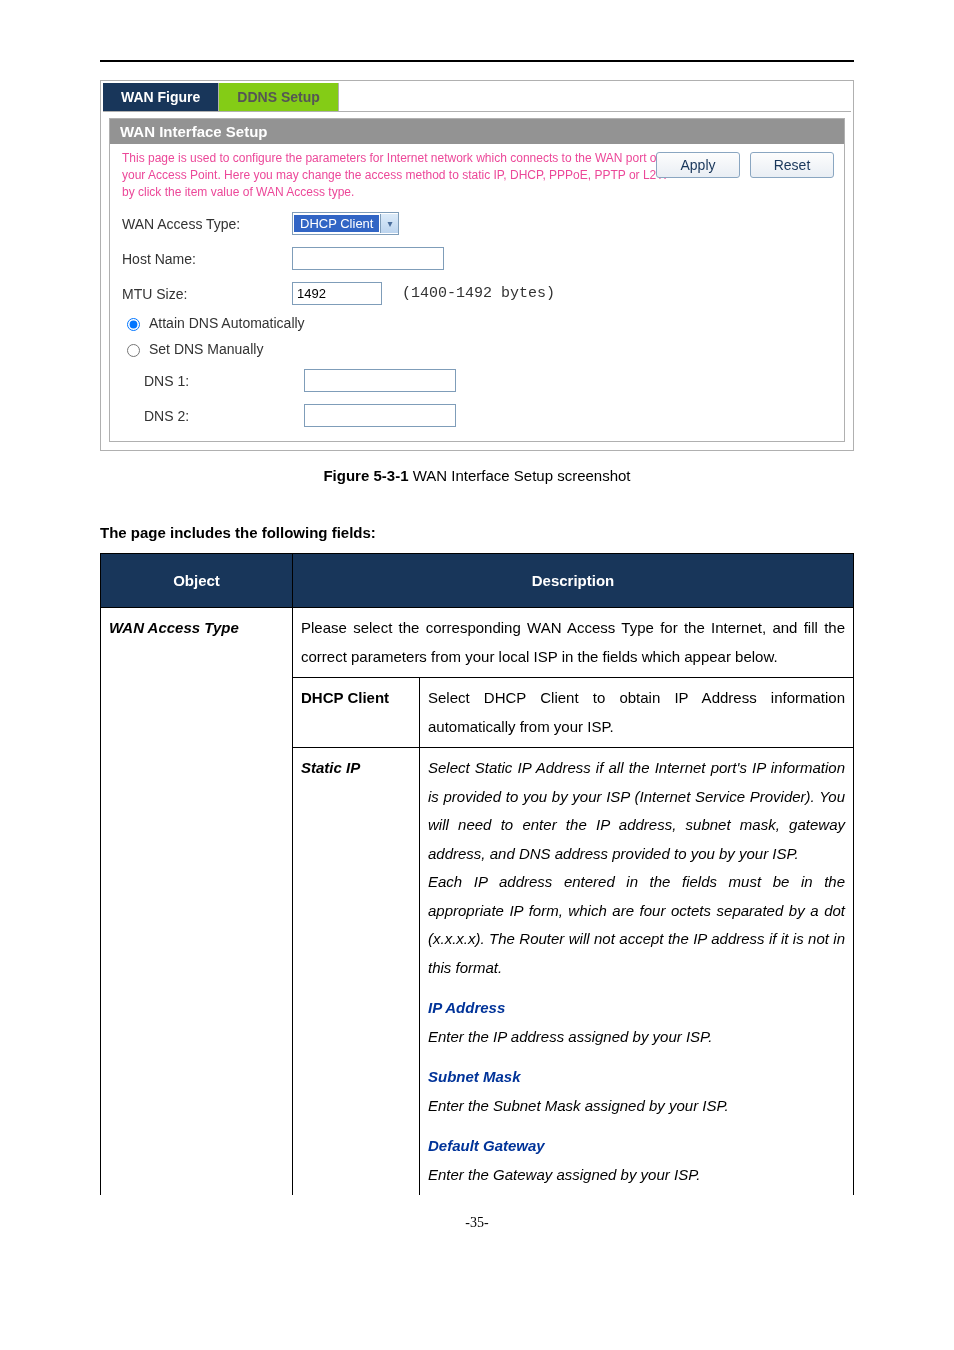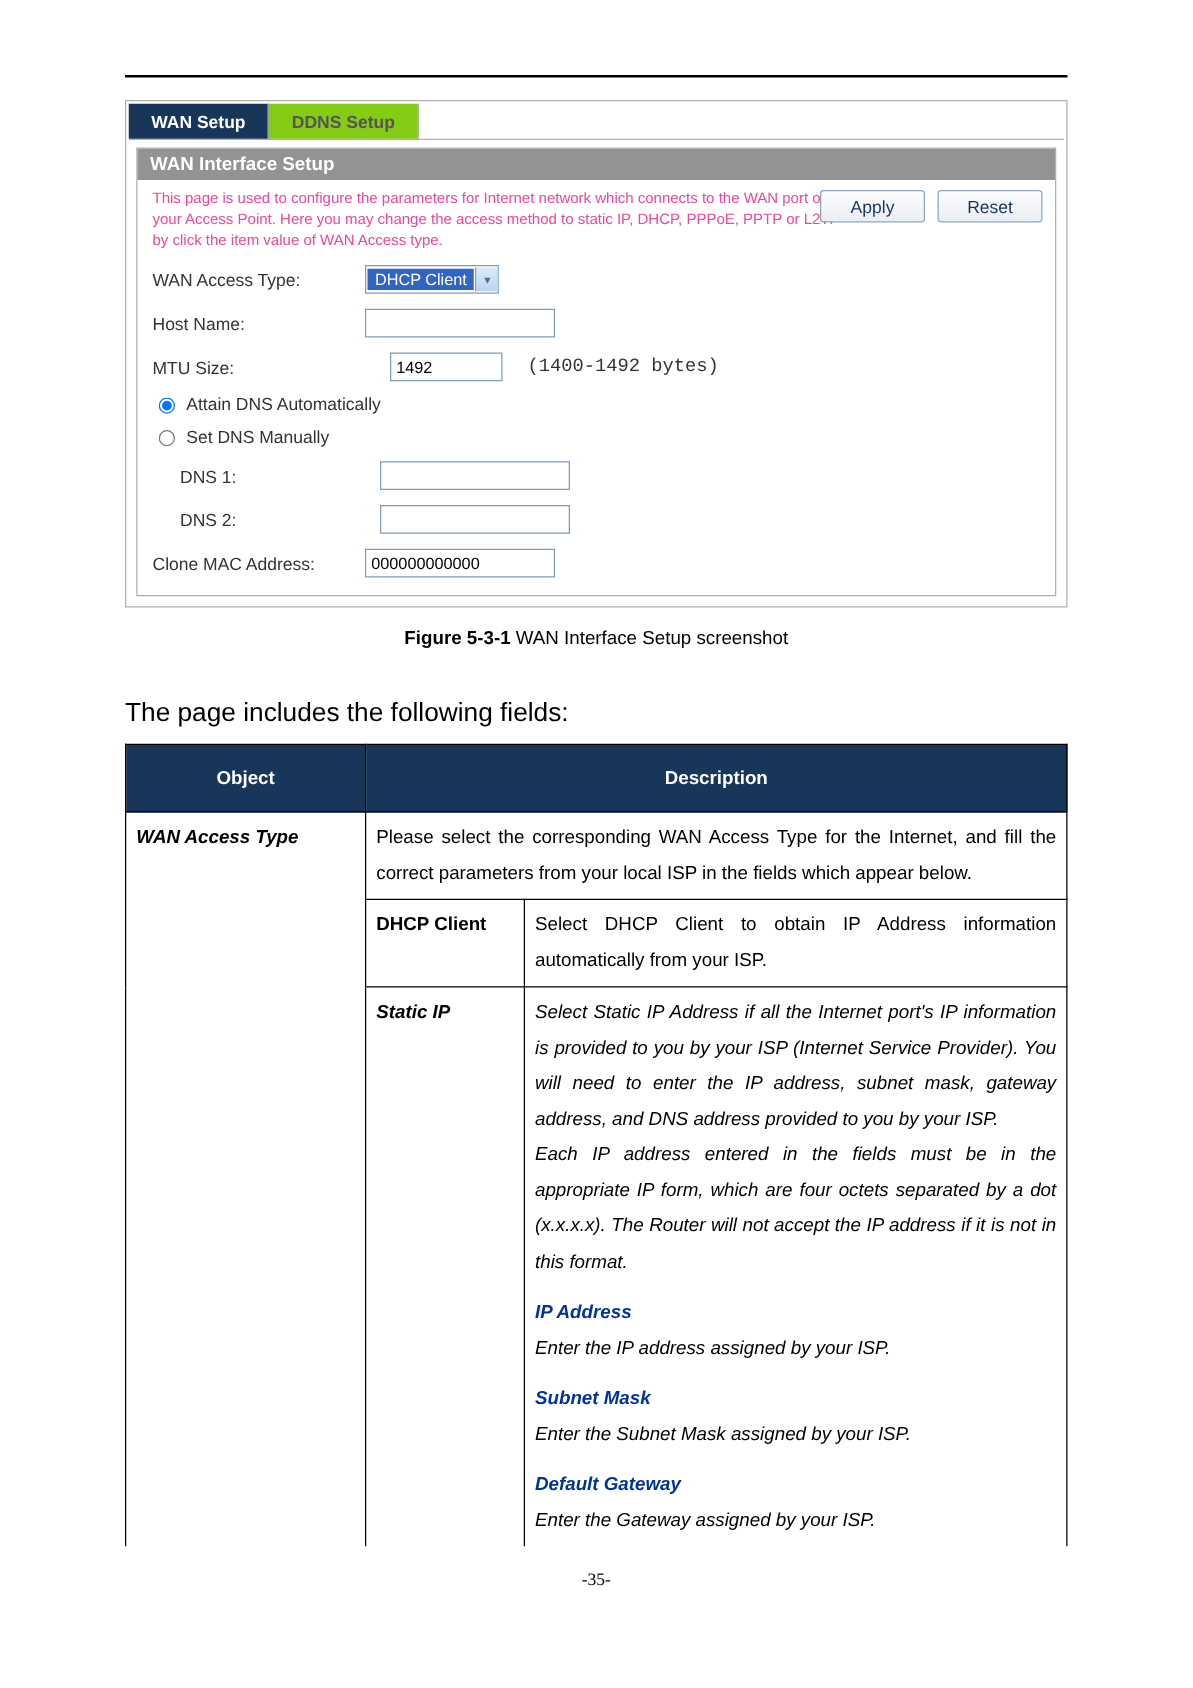--- a/index.html
+++ b/index.html
@@ -96,21 +96,21 @@
   .indent { padding-left: 22px; }
   .text-input {
     border: 1px solid #7f9db9;
     height: 21px;
     width: 140px;
     font-size: 13px;
     padding: 0 4px;
     background: #fff;
   }
   .text-input.wide { width: 142px; }
-  .text-input.narrow { width: 80px; margin-left: 20px; }
+  .text-input.narrow { width: 80px; }
   .select-box {
     display:inline-flex;
     align-items:center;
     border: 1px solid #7f9db9;
     height: 21px;
     background: #fff;
     font-size: 13px;
   }
   .select-box .sel-text {
     background: #3165c5;
@@ -137,22 +137,23 @@
     margin-left: 20px;
     color: #333;
   }
   .figure-caption {
     text-align: center;
     font-size: 15px;
     margin: 16px 0 40px 0;
   }
   .figure-caption .bold { font-weight: bold; }
   .intro-line {
-    font-size: 21px;
+    font-size: 15px;
     margin-bottom: 12px;
+    font-weight: bold;
   }
   table.desc-table {
     border-collapse: collapse;
     width: 100%;
     font-size: 15px;
   }
   table.desc-table th {
     background: #18365a;
     color: #fff;
     font-weight: bold;
@@ -175,21 +176,21 @@
   .no-top-border { border-top: none !important; }
 </style>
 </head>
 <body>
 
 <div class="page">
   <div class="top-rule"></div>
 
   <div class="screenshot-frame">
     <div class="tab-row">
-      <div class="tab active">WAN Setup</div>
+      <div class="tab active">WAN Figure</div>
       <div class="tab">DDNS Setup</div>
     </div>
     <div class="panel">
       <div class="panel-title">WAN Interface Setup</div>
       <div class="panel-body">
         <div class="button-stack">
           <div class="btn">Apply</div>
           <div class="btn">Reset</div>
         </div>
         <div class="desc-text">This page is used to configure the parameters for Internet network which connects to the WAN port of your Access Point. Here you may change the access method to static IP, DHCP, PPPoE, PPTP or L2TP by click the item value of WAN Access type.</div>
@@ -224,24 +225,20 @@
 
         <div class="form-row indent">
           <div class="form-label">DNS 1:</div>
           <input class="text-input wide" style="">
         </div>
         <div class="form-row indent">
           <div class="form-label">DNS 2:</div>
           <input class="text-input wide" style="">
         </div>
 
-        <div class="form-row">
-          <div class="form-label">Clone MAC Address:</div>
-          <input class="text-input wide" value="000000000000" style="">
-        </div>
       </div>
     </div>
   </div>
 
   <div class="figure-caption">
     <span class="bold">Figure 5-3-1</span><span> WAN Interface Setup screenshot</span>
   </div>
 
   <div class="intro-line">The page includes the following fields:</div>
 

